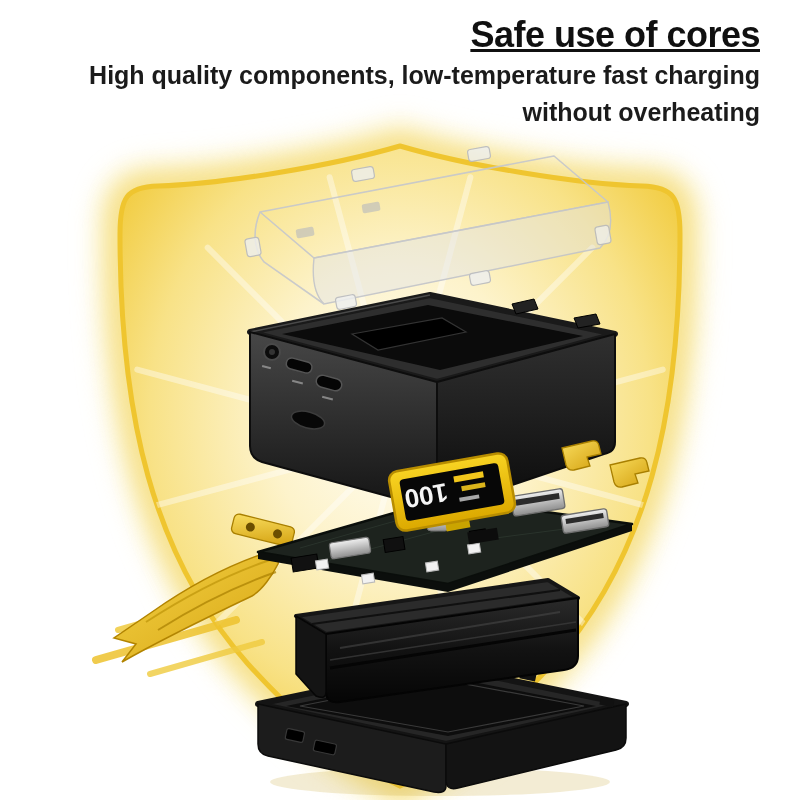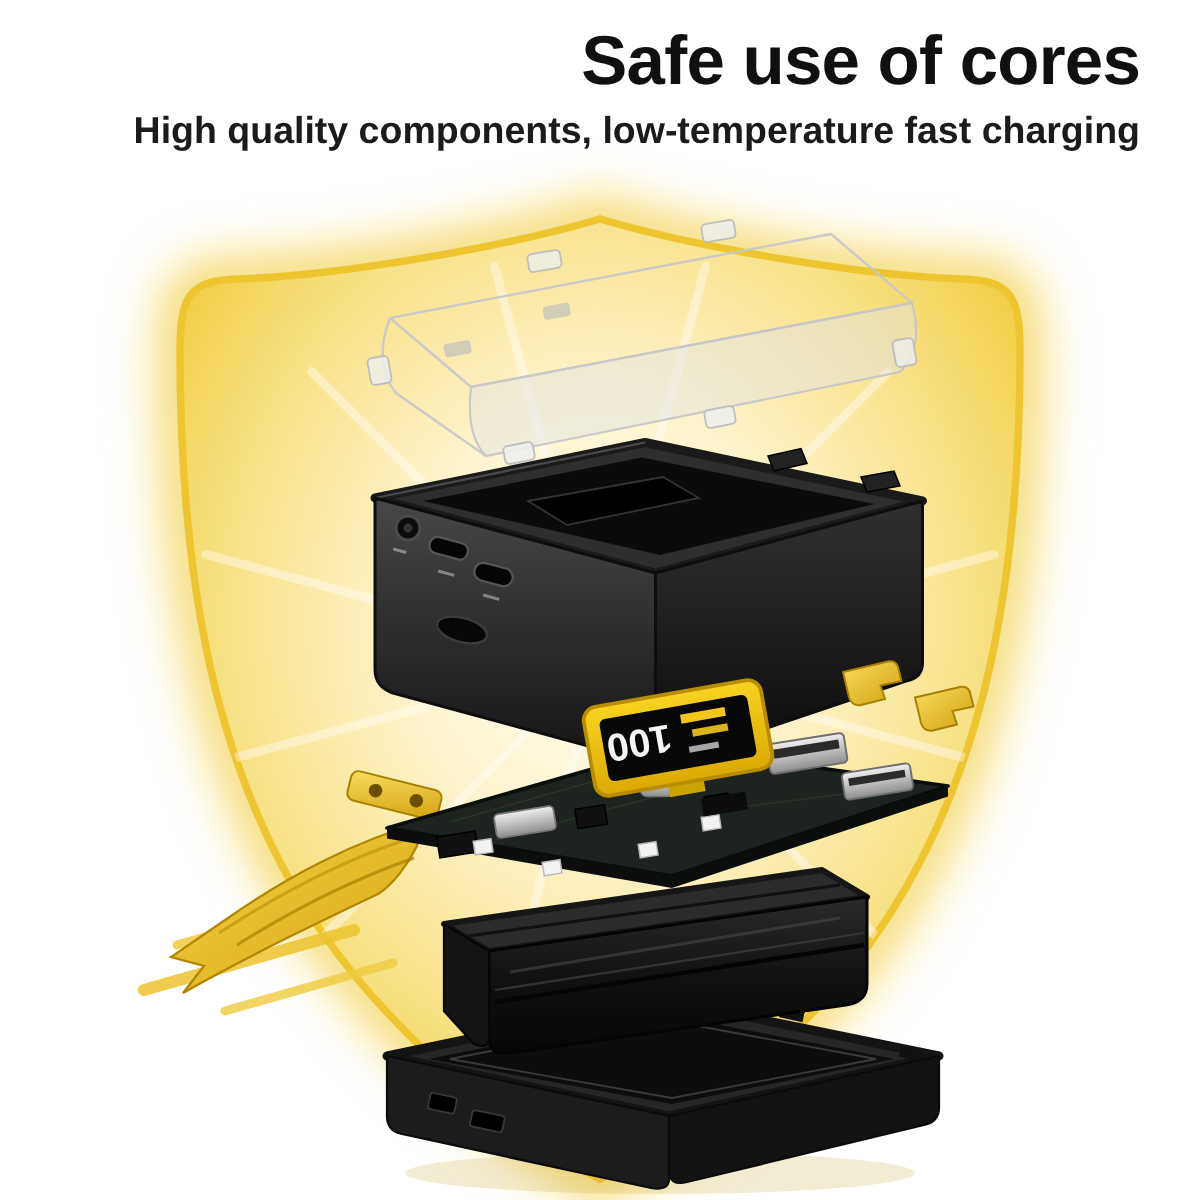--- a/index.html
+++ b/index.html
@@ -1,19 +1,19 @@
 <!DOCTYPE html>
 <html style="--title_text: #101010; --subtitle_text: #1b1b1b; --shield_edge: #efc52f; --shield_glow: #f5dc6e; --shield_core: #fdf3cb; --gold_accent: #e9bd1d; --display_frame: #f2c400; --device_black: #1c1c1c; --background: #ffffff;"><head>
 <meta charset="utf-8">
 <style>
   html,body{margin:0;padding:0;background:#fff;}
   .stage{position:relative;width:800px;height:800px;overflow:hidden;background:#ffffff;font-family:"Liberation Sans",sans-serif;}
   .stage svg{position:absolute;left:0;top:0;}
   .title-block{position:absolute;top:14px;right:40px;text-align:right;z-index:3;}
-  .title-block h1{margin:0;font-size:46px;font-weight:600;letter-spacing:-0.5px;color:var(--title_text,#101010);line-height:1.15;}
+  .title-block h1{margin:0;font-size:36px;font-weight:600;letter-spacing:-0.5px;color:var(--title_text,#101010);line-height:1.15;text-decoration:underline;}
   .title-block p.sub{margin:4px 0 0;font-size:25px;font-weight:700;color:#1b1b1b;line-height:1.3;}
 </style>
 </head>
 <body>
 
 <div class="stage">
 
   <svg width="800" height="800" viewBox="0 0 800 800">
     <defs>
       <radialGradient id="shieldGrad" cx="50%" cy="42%" r="62%">
@@ -223,15 +223,16 @@
       <path d="M296 616 L326 634 L326 692 Q326 700 316 696 L296 674 Z" fill="#141414" stroke="#060606" stroke-width="1.5"></path>
       <line x1="330" y1="668" x2="576" y2="630" stroke="#050505" stroke-width="3"></line>
       <line x1="330" y1="660" x2="576" y2="622" stroke="#3a3a3a" stroke-width="1.5" opacity="0.8"></line>
       <line x1="340" y1="648" x2="560" y2="612" stroke="#474747" stroke-width="2" opacity="0.6"></line>
     </g>
   </svg>
 
   <div class="title-block">
     <h1>Safe use of cores</h1>
     <p class="sub">High quality components, low-temperature fast charging</p>
+    <p class="sub">without overheating</p>
   </div>
 
 </div>
 
 </body></html>

